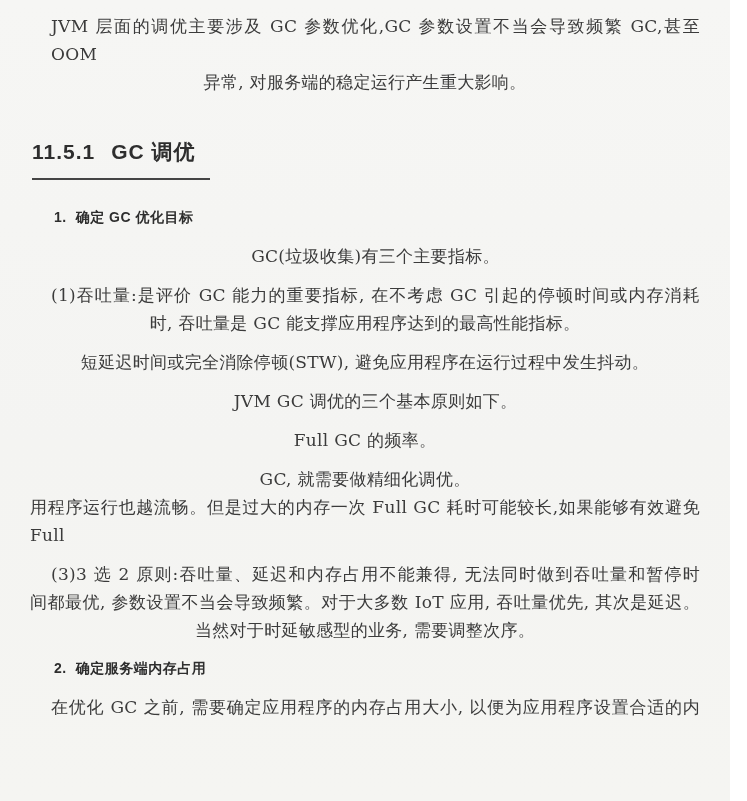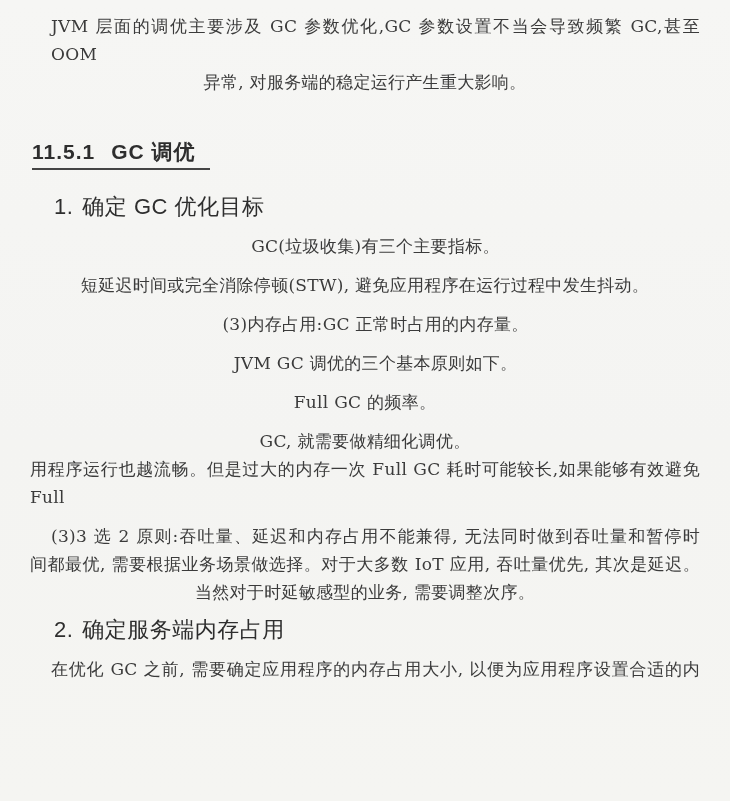--- a/index.html
+++ b/index.html
@@ -40,31 +40,31 @@
     margin: 42px 0 24px 2px;
     font-family: "Liberation Sans", "DejaVu Sans", sans-serif;
     font-weight: 700;
     font-size: 21px;
     color: #2e2e2e;
     letter-spacing: 1px;
   }
   .section-heading .inner {
     display: inline-block;
     border-bottom: 2px solid #454545;
-    padding: 0 14px 2px 0;
+    padding: 0 14px 12px 0;
   }
   .section-heading .num {
     margin-right: 16px;
   }
   .sub-heading {
     margin: 4px 0 12px 0;
     padding-left: 24px;
     font-family: "Liberation Sans", "DejaVu Sans", sans-serif;
-    font-weight: 400;
-    font-size: 22px;
+    font-weight: 700;
+    font-size: 14px;
     color: #2e2e2e;
     letter-spacing: 0.5px;
     line-height: 26px;
   }
   .sub-heading .num {
     margin-right: 9px;
   }
 </style>
 </head>
 <body>
@@ -83,45 +83,46 @@
   </h2>
 
   <h3 class="sub-heading">
     <span class="num">1.</span><span>确定 GC 优化目标</span>
   </h3>
 
   <p class="para">
     <span class="line first">GC(垃圾收集)有三个主要指标。</span>
   </p>
 
+  <p class="para">
+    <span class="line justify first">(1)吞吐量:是评价 GC 能力的重要指标, 在不考虑 GC 引起的停顿时间或内存消耗</span>
+    <span class="line">时, 吞吐量是 GC 能支撑应用程序达到的最高性能指标。</span>
+  </p>
 
   <p class="para">
     <span class="line">短延迟时间或完全消除停顿(STW), 避免应用程序在运行过程中发生抖动。</span>
   </p>
 
-  <p class="para">
-    <span class="line first">(3)内存占用:GC 正常时占用的内存量。</span>
-  </p>
 
   <p class="para">
     <span class="line first">JVM GC 调优的三个基本原则如下。</span>
   </p>
 
   <p class="para">
     <span class="line">Full GC 的频率。</span>
   </p>
 
   <p class="para">
     <span class="line">GC, 就需要做精细化调优。</span>
     <span class="line justify">用程序运行也越流畅。但是过大的内存一次 Full GC 耗时可能较长,如果能够有效避免 Full</span>
   </p>
 
   <p class="para">
     <span class="line justify first">(3)3 选 2 原则:吞吐量、延迟和内存占用不能兼得, 无法同时做到吞吐量和暂停时</span>
-    <span class="line justify">间都最优, 需要根据业务场景做选择。对于大多数 IoT 应用, 吞吐量优先, 其次是延迟。</span>
+    <span class="line justify">间都最优, 参数设置不当会导致频繁。对于大多数 IoT 应用, 吞吐量优先, 其次是延迟。</span>
     <span class="line">当然对于时延敏感型的业务, 需要调整次序。</span>
   </p>
 
   <h3 class="sub-heading">
     <span class="num">2.</span><span>确定服务端内存占用</span>
   </h3>
 
   <p class="para">
     <span class="line justify first">在优化 GC 之前, 需要确定应用程序的内存占用大小, 以便为应用程序设置合适的内</span>
 

